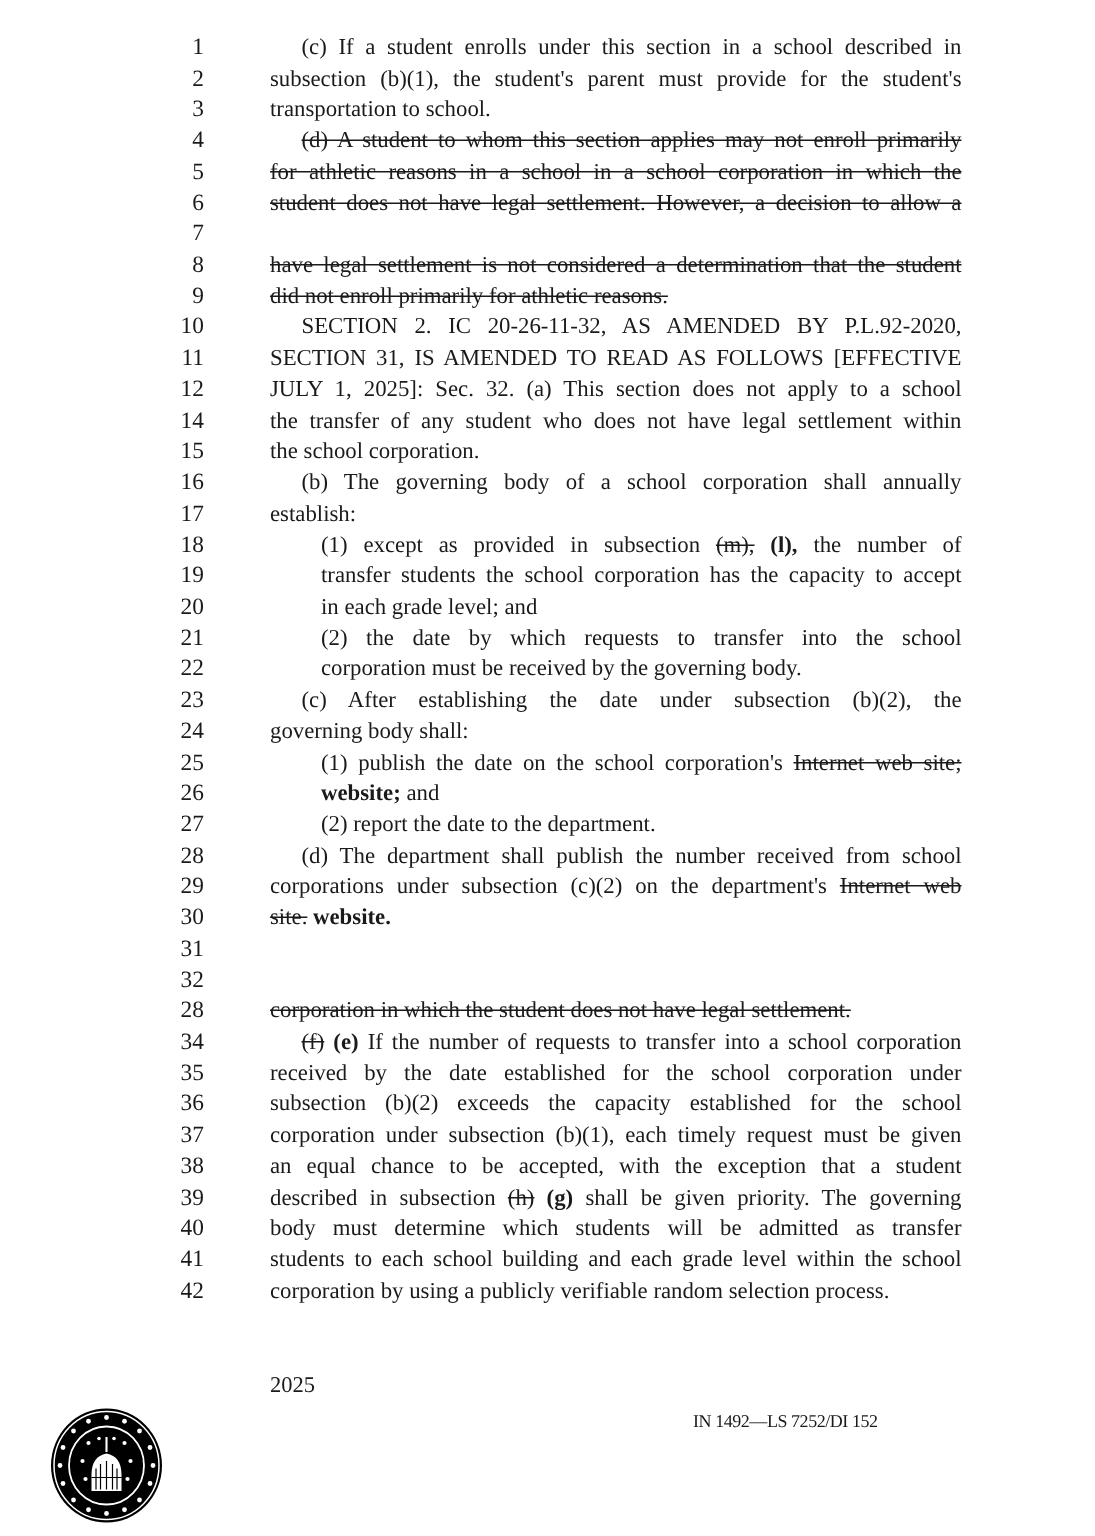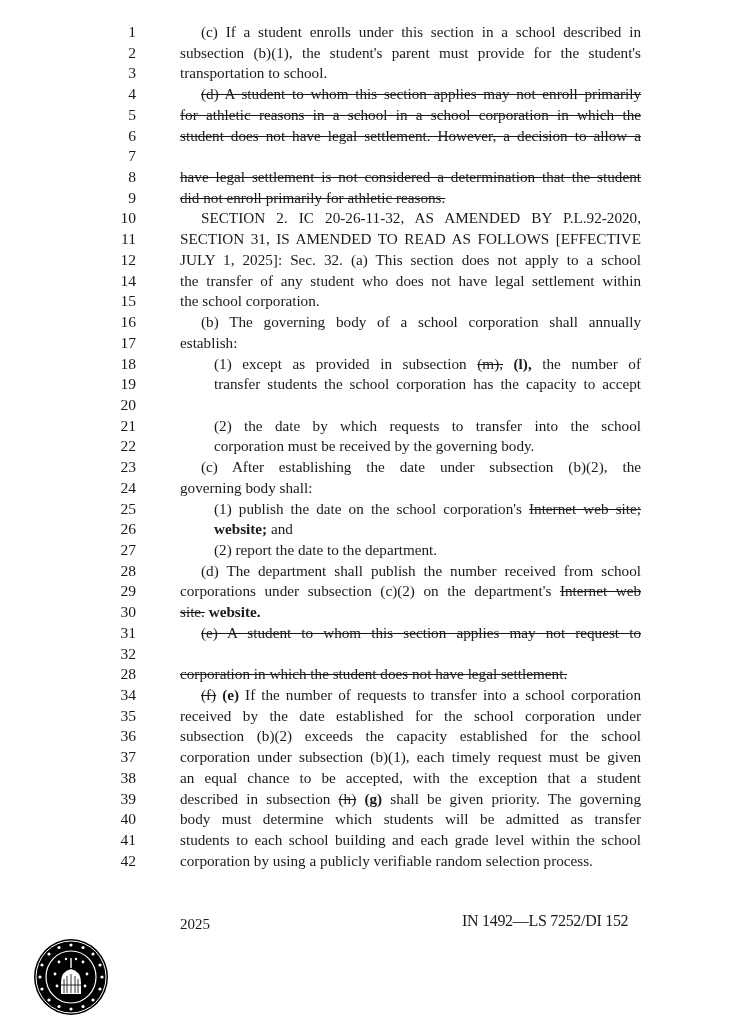--- a/index.html
+++ b/index.html
@@ -9,21 +9,21 @@
   .lines { position:absolute; top:22px; left:0; width:730px; }
   .line { position:relative; height:20.72px; line-height:20.72px; font-size:15.2px; white-space:nowrap; }
   .ln { position:absolute; left:96px; width:40px; text-align:right; font-size:15.6px; }
   .txt { position:absolute; left:180px; width:461px; text-align:justify; text-align-last:justify; }
   .txt.last { text-align-last:left; }
   .txt.ind1 { left:201px; width:440px; }
   .txt.ind2 { left:214px; width:427px; }
   .del { text-decoration:line-through; text-decoration-thickness:1px;margin-top:24px; }
   .ins { font-weight:bold; }
   .footer-year { position:absolute; left:180px; top:916px; font-size:15px; }
-  .footer-id { position:absolute; left:462px; top:912px; font-size:16px; letter-spacing:-0.3px; }
+  .footer-id { position:absolute; left:462px; top:940px; font-size:12px; letter-spacing:-0.3px; }
   .seal { position:absolute; left:33px; top:938px; width:76px; height:78px; }
 </style>
 </head>
 <body>
 
 <div class="page">
   <div class="lines" id="lines">
       <div class="line">
         <span class="ln">1</span>
         <span class="txt ind1"><span>(c) If a student enrolls under this section in a school described in</span></span>
@@ -90,20 +90,21 @@
       <div class="line">
         <span class="ln">18</span>
         <span class="txt ind2"><span>(1) except as provided in subsection </span><span class="del">(m),</span><span> </span><span class="ins">(l),</span><span> the number of</span></span>
       </div>
       <div class="line">
         <span class="ln">19</span>
         <span class="txt ind2"><span>transfer students the school corporation has the capacity to accept</span></span>
       </div>
       <div class="line">
         <span class="ln">20</span>
+        <span class="txt ind2 last"><span>in each grade level; and</span></span>
       </div>
       <div class="line">
         <span class="ln">21</span>
         <span class="txt ind2"><span>(2) the date by which requests to transfer into the school</span></span>
       </div>
       <div class="line">
         <span class="ln">22</span>
         <span class="txt ind2 last"><span>corporation must be received by the governing body.</span></span>
       </div>
       <div class="line">
@@ -133,21 +134,20 @@
       <div class="line">
         <span class="ln">29</span>
         <span class="txt"><span>corporations under subsection (c)(2) on the department's </span><span class="del">Internet web</span></span>
       </div>
       <div class="line">
         <span class="ln">30</span>
         <span class="txt last"><span class="del">site.</span><span> </span><span class="ins">website.</span></span>
       </div>
       <div class="line">
         <span class="ln">31</span>
-        <span class="txt ind1"><span class="del">(e) A student to whom this section applies may not request to</span></span>
       </div>
       <div class="line">
         <span class="ln">32</span>
       </div>
       <div class="line">
         <span class="ln">28</span>
         <span class="txt last"><span class="del">corporation in which the student does not have legal settlement.</span></span>
       </div>
       <div class="line">
         <span class="ln">34</span>

